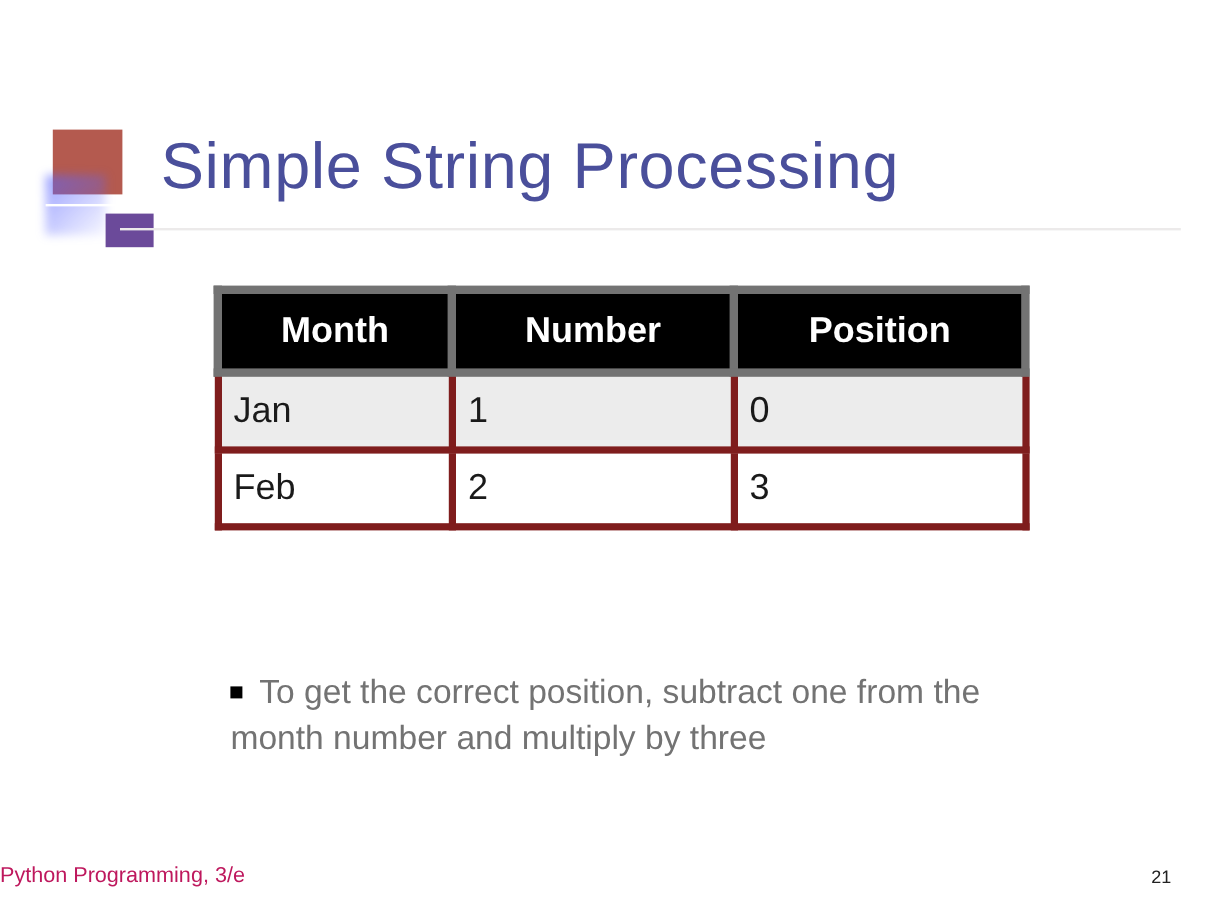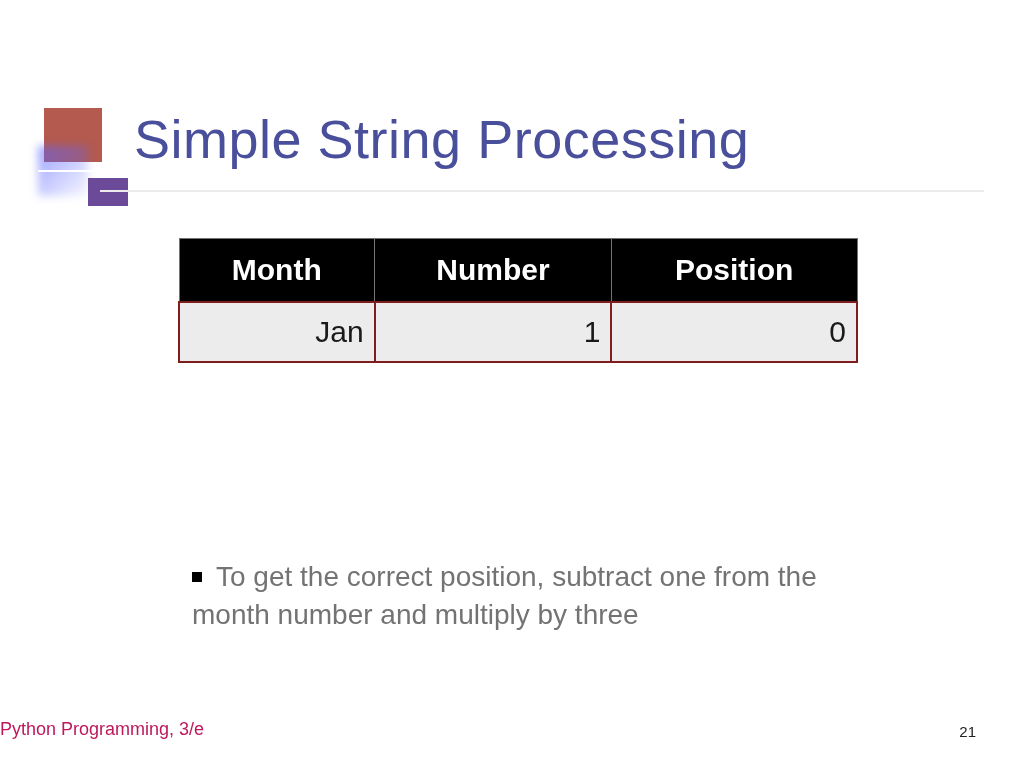--- a/index.html
+++ b/index.html
@@ -75,28 +75,28 @@
     width: 100%;
     font-family: Verdana, Geneva, sans-serif;
   }
   thead th {
     background: #000000;
     color: #ffffff;
     font-weight: 700;
     font-size: 30px;
     padding: 14px 10px;
     text-align: center;
-    border: 1px solid #737373;
+    border: 7px solid #737373;
   }
   tbody td {
     font-size: 30px;
     color: #1a1a1a;
-    text-align: right;
+    text-align: left;
     padding: 12px 10px;
-    border: 2px solid #7f1d1d;
+    border: 6px solid #7f1d1d;
   }
   tbody tr:nth-child(odd) td { background: #ececec; }
   tbody tr:nth-child(even) td { background: #ffffff; }
 
   .bullet-block {
     position: absolute;
     top: 558px;
     left: 192px;
     width: 680px;
     font-size: 28px;
@@ -151,20 +151,25 @@
         <th>Number</th>
         <th>Position</th>
       </tr>
     </thead>
     <tbody>
       <tr>
         <td>Jan</td>
         <td>1</td>
         <td>0</td>
       </tr>
+      <tr>
+        <td>Feb</td>
+        <td>2</td>
+        <td>3</td>
+      </tr>
     </tbody>
   </table>
 </div>
 
 <div class="bullet-block">
   <span class="marker"></span><span class="bullet-text">To get the correct position, subtract one from the month number and multiply by three</span>
 </div>
 
 <div class="footer">Python Programming, 3/e</div>
 <div class="pagenum">21</div>

